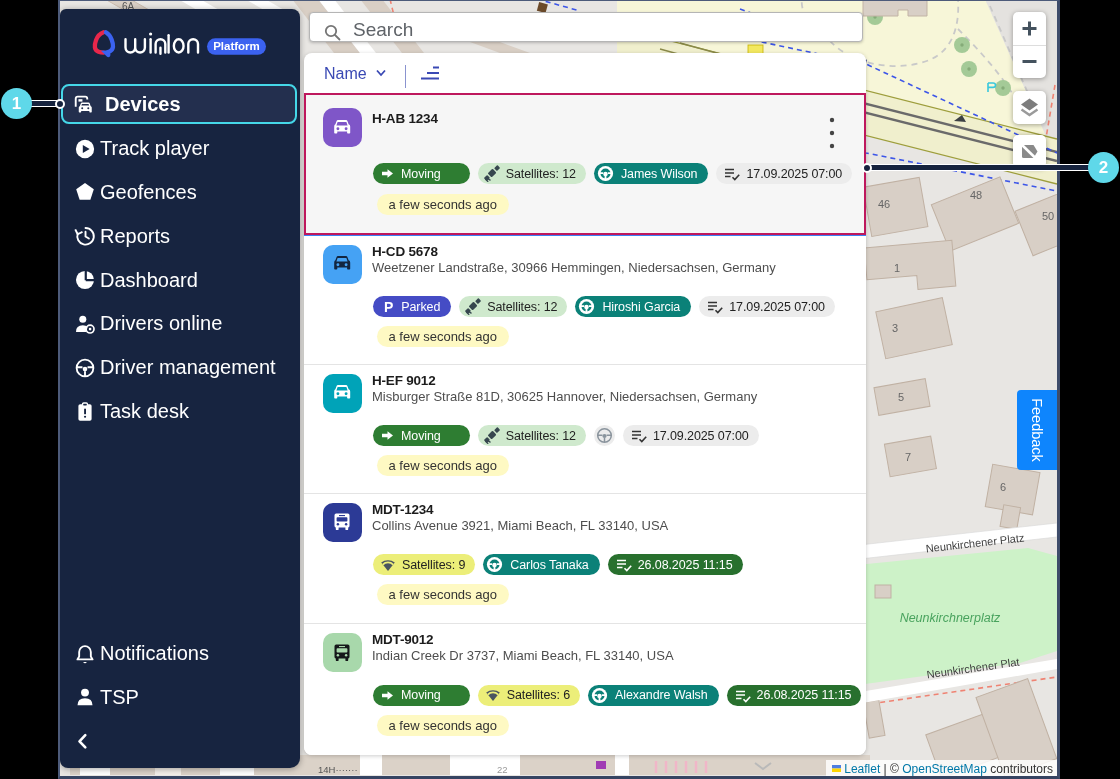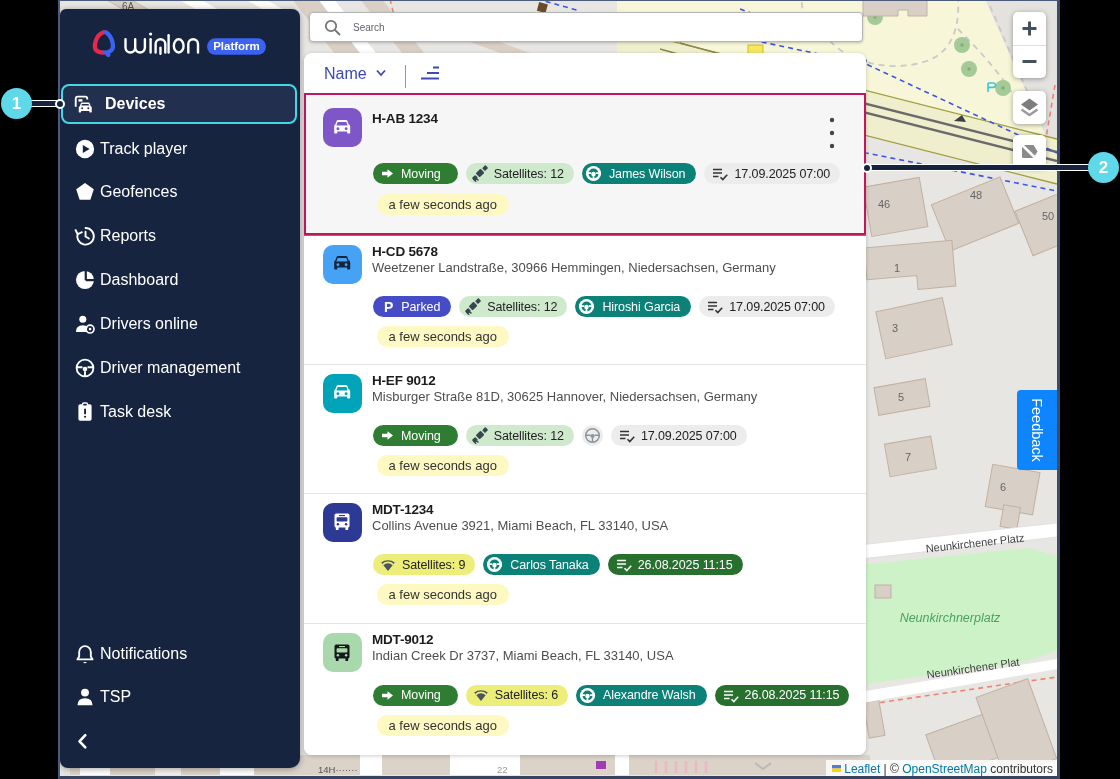--- a/index.html
+++ b/index.html
@@ -1,29 +1,29 @@
 <!DOCTYPE html>
 <html><head>
 <meta charset="utf-8">
 <style>
 *{margin:0;padding:0;box-sizing:border-box}
 html,body{width:1120px;height:779px;background:#000;overflow:hidden;font-family:"Liberation Sans",sans-serif;position:relative}
 #frame{position:absolute;left:58px;top:0;width:1002px;height:779px;border:2px solid #4d5b7a;border-top-width:1px;border-right-width:3px;border-bottom-width:3px;border-bottom-color:#364462;border-right-color:#3e4c6a;background:#e8e6e3;overflow:hidden}
 #mapsvg{position:absolute;left:0;top:0}
 
 #sidebar{position:absolute;left:0;top:8px;width:240px;height:759px;background:#172440;border-radius:6px 8px 10px 8px;box-shadow:0 1px 6px rgba(0,0,0,.35)}
-.mrow{position:absolute;left:2px;width:235px;height:40px;display:flex;align-items:center;color:#fff;font-size:16px}
+.mrow{position:absolute;left:2px;width:235px;height:40px;display:flex;align-items:center;color:#fff;font-size:20px}
 .mrow .mi{width:22px;height:22px;margin-left:12px;flex:none}
 .mrow .ml{margin-left:4px;white-space:nowrap}
 .mrow.sel{left:1px;width:236px;background:#232f4e;border:2px solid #45d7e8;border-radius:8px;font-weight:bold}
 .mrow.sel .mi{margin-left:10px}
 .mrow.sel .ml{margin-left:10px}
 #logo{position:absolute;left:30px;top:20px;width:240px;height:30px}
 
-#search{position:absolute;left:249px;top:11px;width:554px;height:30px;background:#fff;border:1px solid #b5b5b5;border-radius:4px;box-shadow:0 1px 3px rgba(0,0,0,.22);display:flex;align-items:center;color:#5f6368;font-size:10px}
+#search{position:absolute;left:249px;top:11px;width:554px;height:30px;background:#fff;border:1px solid #b5b5b5;border-radius:4px;box-shadow:0 1px 3px rgba(0,0,0,.22);display:flex;align-items:flex-end;color:#5f6368;font-size:19px}
 #search svg{margin:0 12px 0 14px}
 
 #panel{position:absolute;left:244px;top:52px;width:562px;height:702px;background:#fff;border-radius:8px;box-shadow:0 1px 4px rgba(0,0,0,.2)}
 #phead{position:absolute;left:0;top:0;width:100%;height:41px}
 #phead .nm{position:absolute;left:20px;top:12px;font-size:16px;font-weight:normal;color:#3a49b4}
 #phead .chev{position:absolute;left:70px;top:13px}
 #phead .vdiv{position:absolute;left:101px;top:12px;width:1px;height:23px;background:#8a93cf}
 #phead .sorti{position:absolute;left:116px;top:10px}
 .card{position:absolute;left:0;width:562px;background:#fff}
 .card.sel{background:#f6f6f6;border:2px solid #be185d}
@@ -33,21 +33,21 @@
 .card.sel .ago{left:70.5px}
 .cicon{position:absolute;left:18.5px;width:39px;height:39px;border-radius:10px;display:flex;align-items:center;justify-content:center}
 .ct{position:absolute;left:68px;font-size:13.5px;letter-spacing:-0.2px;font-weight:bold;color:#1c1c1c;white-space:nowrap}
 .ca{position:absolute;left:68px;font-size:13px;color:#4e4e4e;white-space:nowrap}
 .chips{position:absolute;left:69px;display:flex;gap:8px}
 .chip{height:21px;border-radius:10.5px;display:flex;align-items:center;font-size:12.5px;letter-spacing:-0.1px;white-space:nowrap}
 .chip svg{flex:none}
 .ago{position:absolute;left:72.5px;height:21px;border-radius:10.5px;background:#fef9c3;color:#333;font-size:13px;display:flex;align-items:center;padding:0 12px}
 .dots{position:absolute;left:522px}
 
-.c-mov{background:#2e7d32;color:#fff;padding:0 17px 0 7px}
+.c-mov{background:#2e7d32;color:#fff;padding:0 29px 0 7px}
 .c-par{background:#454cc5;color:#fff;padding:0 11px 0 7px}
 .c-satg{background:#cfe9cd;color:#222;padding:0 10px 0 5px}
 .c-saty{background:#ecee79;color:#222;padding:0 10px 0 6px}
 .c-drv{background:#0b8178;color:#fff;padding:0 11px 0 3px}
 .c-dtg{background:#ececec;color:#222;padding:0 10px 0 7px}
 .c-dtd{background:#28702e;color:#fff;padding:0 10px 0 7px}
 .c-nodrv{width:21px;background:#ececec;justify-content:center;padding:0}
 
 .mapbtn{position:absolute;background:#fff;border-radius:5px;box-shadow:0 1px 5px rgba(0,0,0,.35);display:flex;align-items:center;justify-content:center}
 #zoomctl{left:953px;top:11px;width:33px;height:66px}

